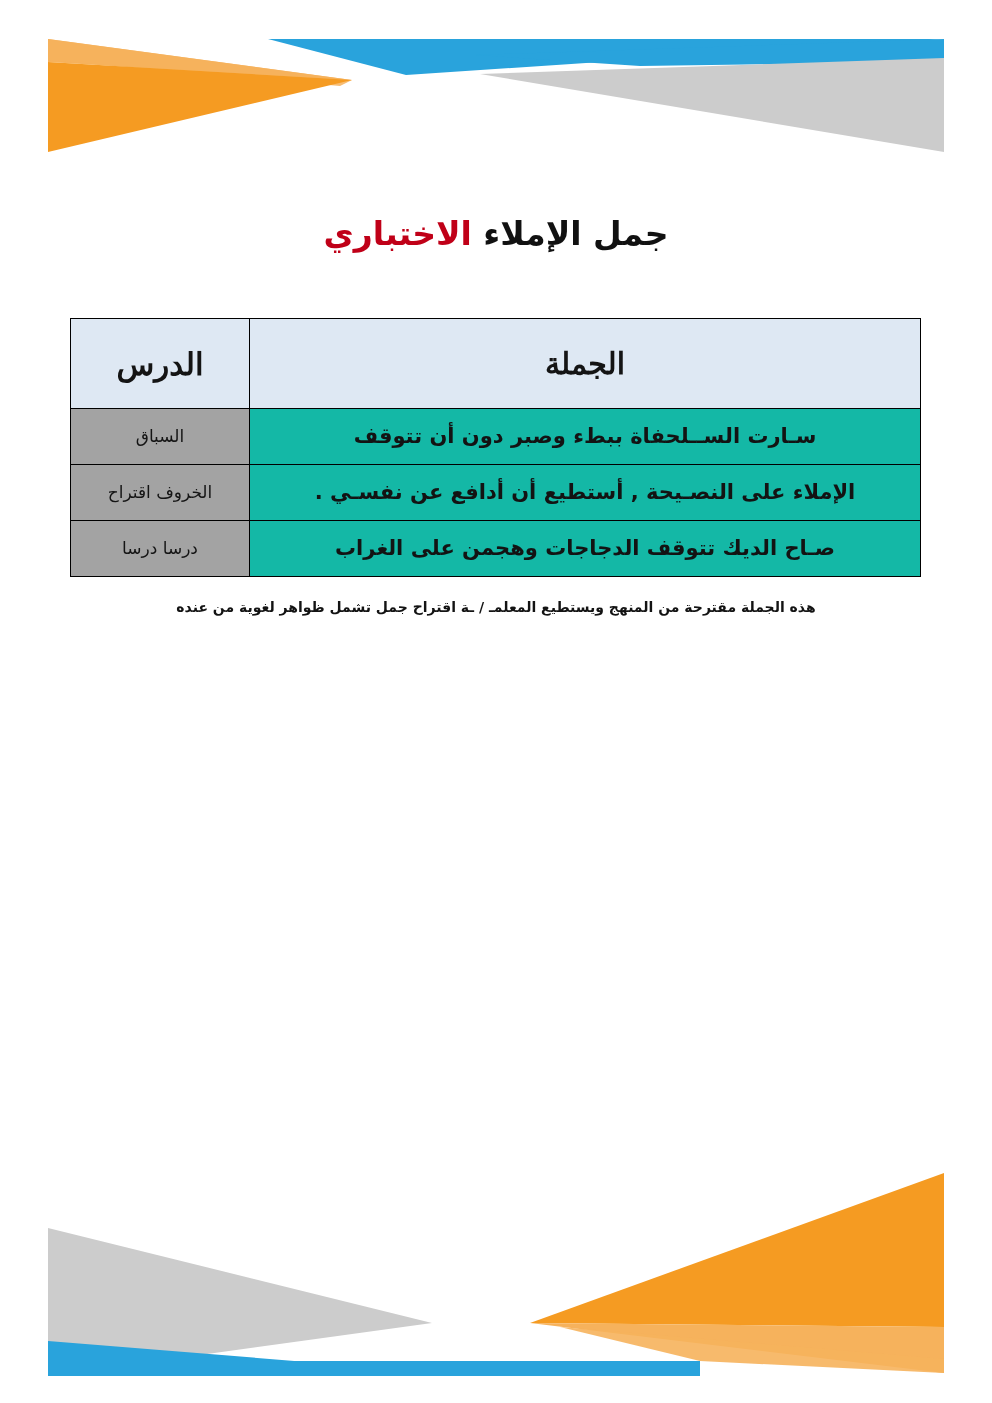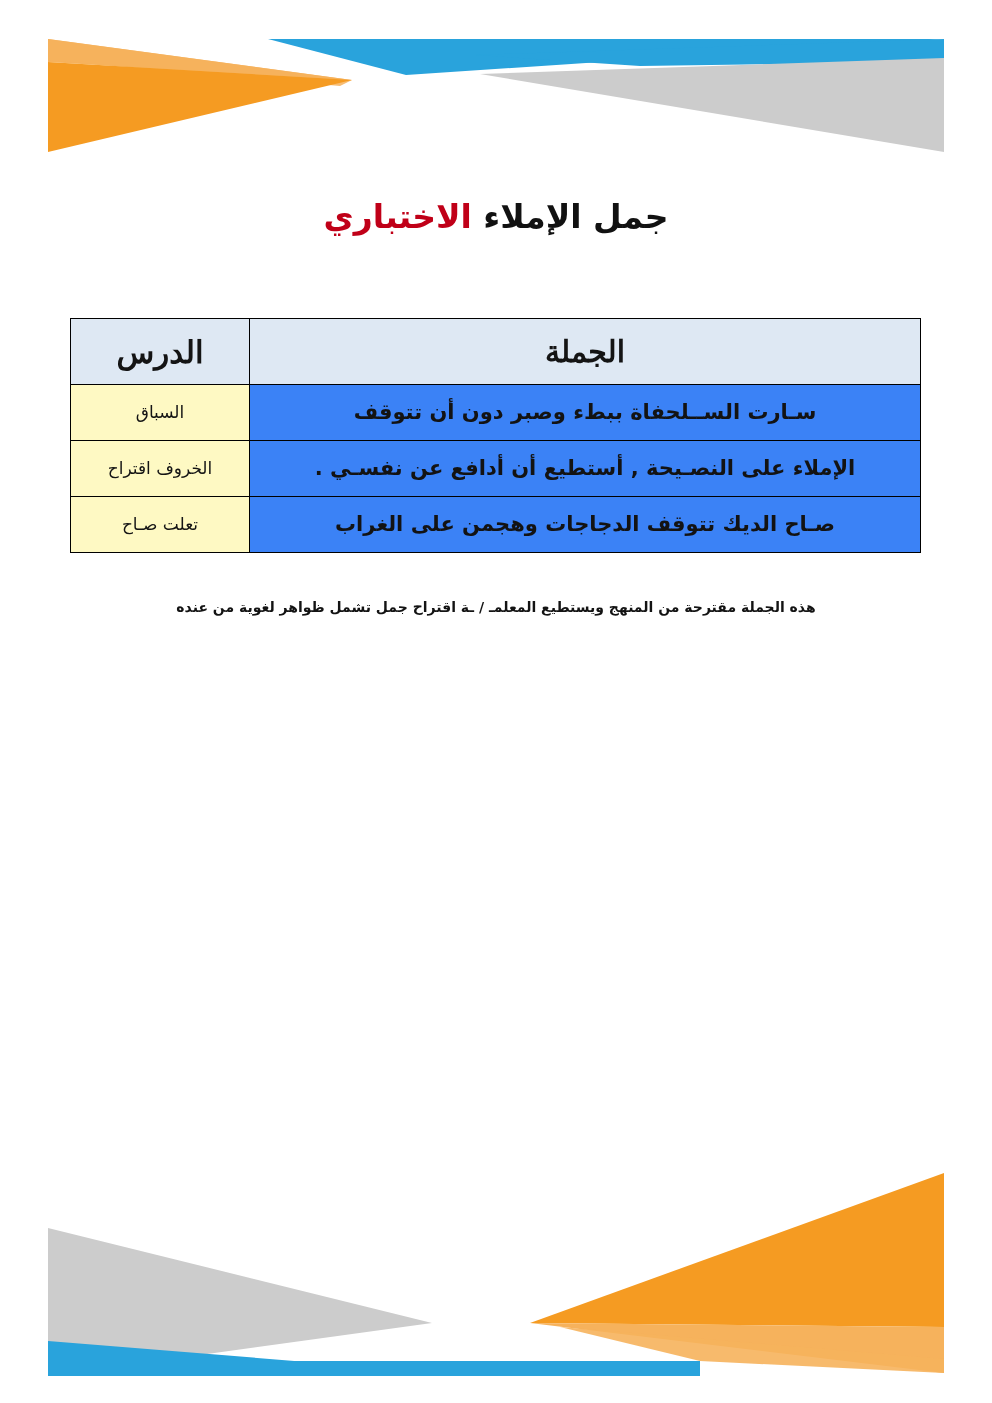--- a/index.html
+++ b/index.html
@@ -30,21 +30,21 @@
     overflow: hidden;
     pointer-events: none;
   }
   .banner svg { display: block; }
   .banner-top    { top: 0;  height: 190px; }
   .banner-bottom { bottom: 0; height: 330px; }
 
   
   .title-wrap {
     position: absolute;
-    top: 196px;
+    top: 213px;
     left: 0;
     width: 992px;
     text-align: center;
   }
   .doc-title {
     display: inline-block;
     font-family: "DejaVu Sans", "Liberation Sans", sans-serif;
     font-size: 33px;
     font-weight: bold;
     line-height: 1.25;
@@ -65,49 +65,49 @@
   }
   table.sentences {
     width: 850px;
     border-collapse: collapse;
     direction: rtl;
     table-layout: fixed;
   }
   table.sentences th,
   table.sentences td {
     border: 1px solid #000000;
-    padding: 0;
+    padding: 12px;
     vertical-align: middle;
   }
   col.col-sentence { width: 671px; }
   col.col-lesson   { width: 179px; }
 
   thead th {
     background: #DEE8F3;
     height: 65px;
     font-family: "DejaVu Serif", "Liberation Serif", serif;
     font-weight: bold;
     color: #141414;
   }
   th.head-sentence { font-size: 30px; }
   th.head-lesson   { font-size: 31px; }
 
   tbody tr { height: 56px; }
   td.cell-sentence {
-    background: #3b82f6;
+    background: #14b8a6;
     font-family: "DejaVu Sans", "Liberation Sans", sans-serif;
     font-size: 21px;
     font-weight: bold;
     color: #131313;
     text-align: center;
     padding: 2px 14px 4px 14px;
     line-height: 1.35;
   }
   td.cell-lesson {
-    background: #fef9c3;
+    background: #a3a3a3;
     font-family: "DejaVu Sans", "Liberation Sans", sans-serif;
     font-size: 17px;
     font-weight: normal;
     color: #141414;
     text-align: center;
     padding: 2px 6px;
     line-height: 1.3;
   }
 
   
@@ -169,21 +169,21 @@
         <tr>
           <td class="cell-sentence">سـارت الســلحفاة ببطء وصبر دون أن تتوقف</td>
           <td class="cell-lesson">السباق</td>
         </tr>
         <tr>
           <td class="cell-sentence">الإملاء على النصـيحة , أستطيع أن أدافع عن نفسـي .</td>
           <td class="cell-lesson">الخروف اقتراح</td>
         </tr>
         <tr>
           <td class="cell-sentence">صـاح الديك تتوقف الدجاجات وهجمن على الغراب</td>
-          <td class="cell-lesson">تعلت صـاح</td>
+          <td class="cell-lesson">درسا درسا</td>
         </tr>
       </tbody>
     </table>
   </div>
 
   <div class="footnote">
     <span>هذه الجملة مقترحة من المنهج ويستطيع المعلمـ / ـة اقتراح جمل تشمل ظواهر لغوية من عنده</span>
   </div>
 
   <div class="banner banner-bottom">

